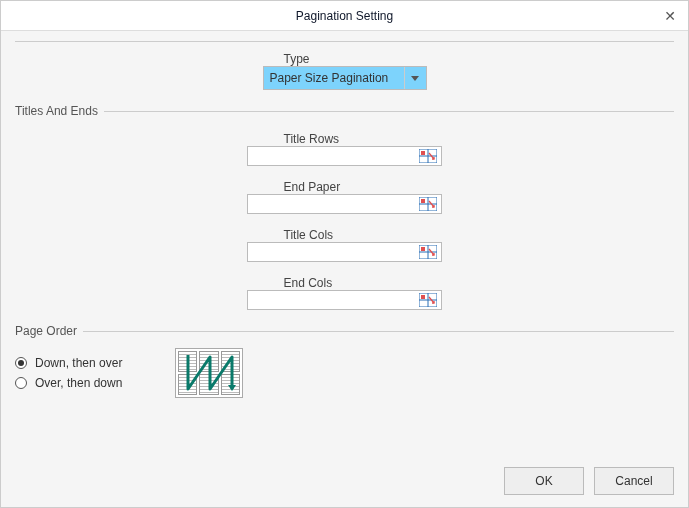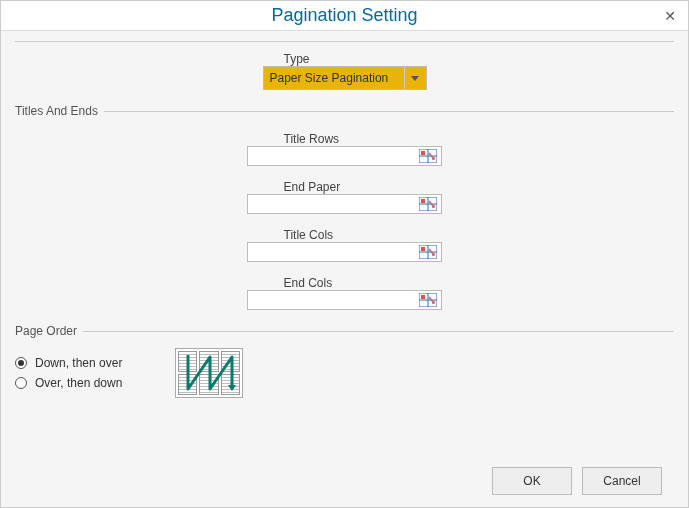--- a/index.html
+++ b/index.html
@@ -24,22 +24,22 @@
   .titlebar {
     height: 30px;
     background: #fff;
     border-bottom: 1px solid #ddd;
     display: flex;
     align-items: center;
     justify-content: center;
     position: relative;
   }
   .titlebar-title {
-    font-size: 18px;
-    color: #0369a1;
+    font-size: 12px;
+    color: #0f172a;
   }
   .titlebar-close {
     position: absolute;
     right: 0;
     top: 0;
     width: 36px;
     height: 30px;
     display: flex;
     align-items: center;
     justify-content: center;
@@ -86,21 +86,21 @@
   .tips-row {
     color: #444;
     padding-left: 4px;
     margin-top: 10px;
     margin-bottom: 6px;
   }
   .select-wrap {
     position: relative;
     width: 164px;
     height: 24px;
-    background: #eab308;
+    background: #7dd3fc;
     border: 1px solid #bbb;
     display: flex;
     align-items: center;
     padding-left: 6px;
     cursor: pointer;
   }
   .select-wrap .chev {
     width: 22px;
     height: 100%;
     border-left: 1px solid #ccc;
@@ -178,21 +178,21 @@
     border: 1px solid #999;
     background: repeating-linear-gradient(
       to bottom, #fff 0, #fff 2px, #bbb 2px, #bbb 3px
     );
   }
   .buttons {
     height: 52px;
     display: flex;
     justify-content: flex-end;
     align-items: center;
-    padding: 0 26px;
+    padding: 0 14px;
     gap: 10px;
   }
   .btn {
     min-width: 80px;
     height: 28px;
     background: #eee;
     border: 1px solid #bbb;
     display: flex;
     align-items: center;
     justify-content: center;

